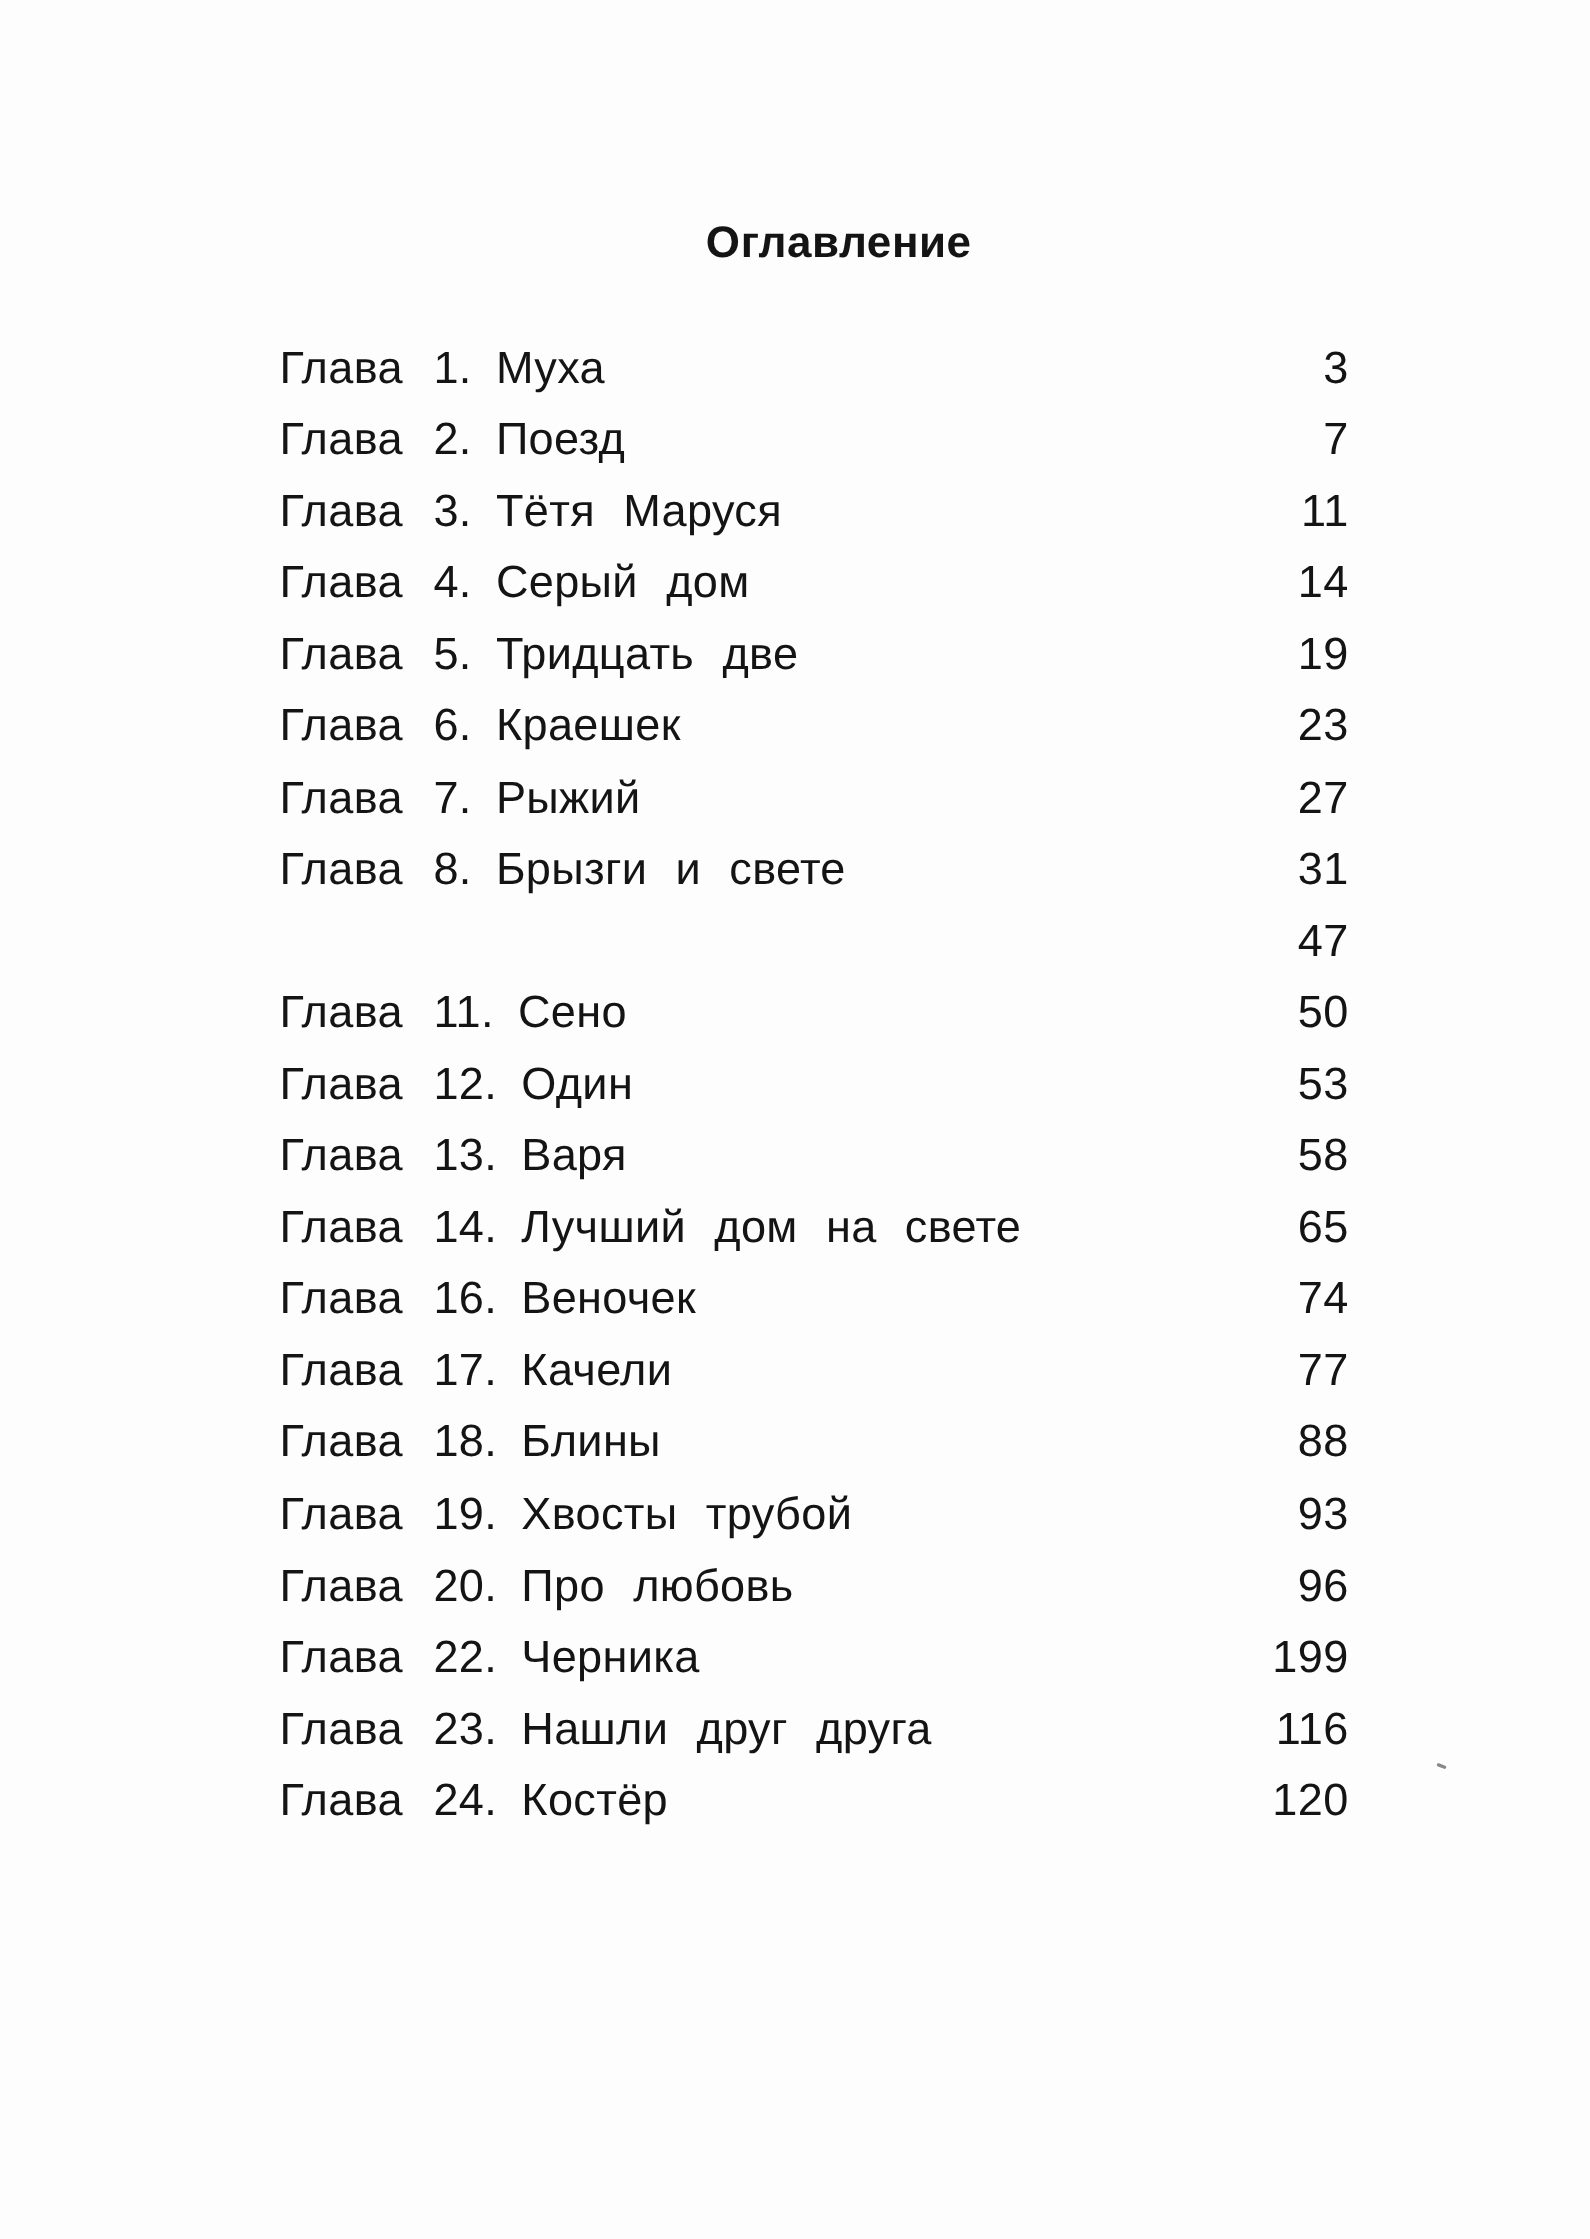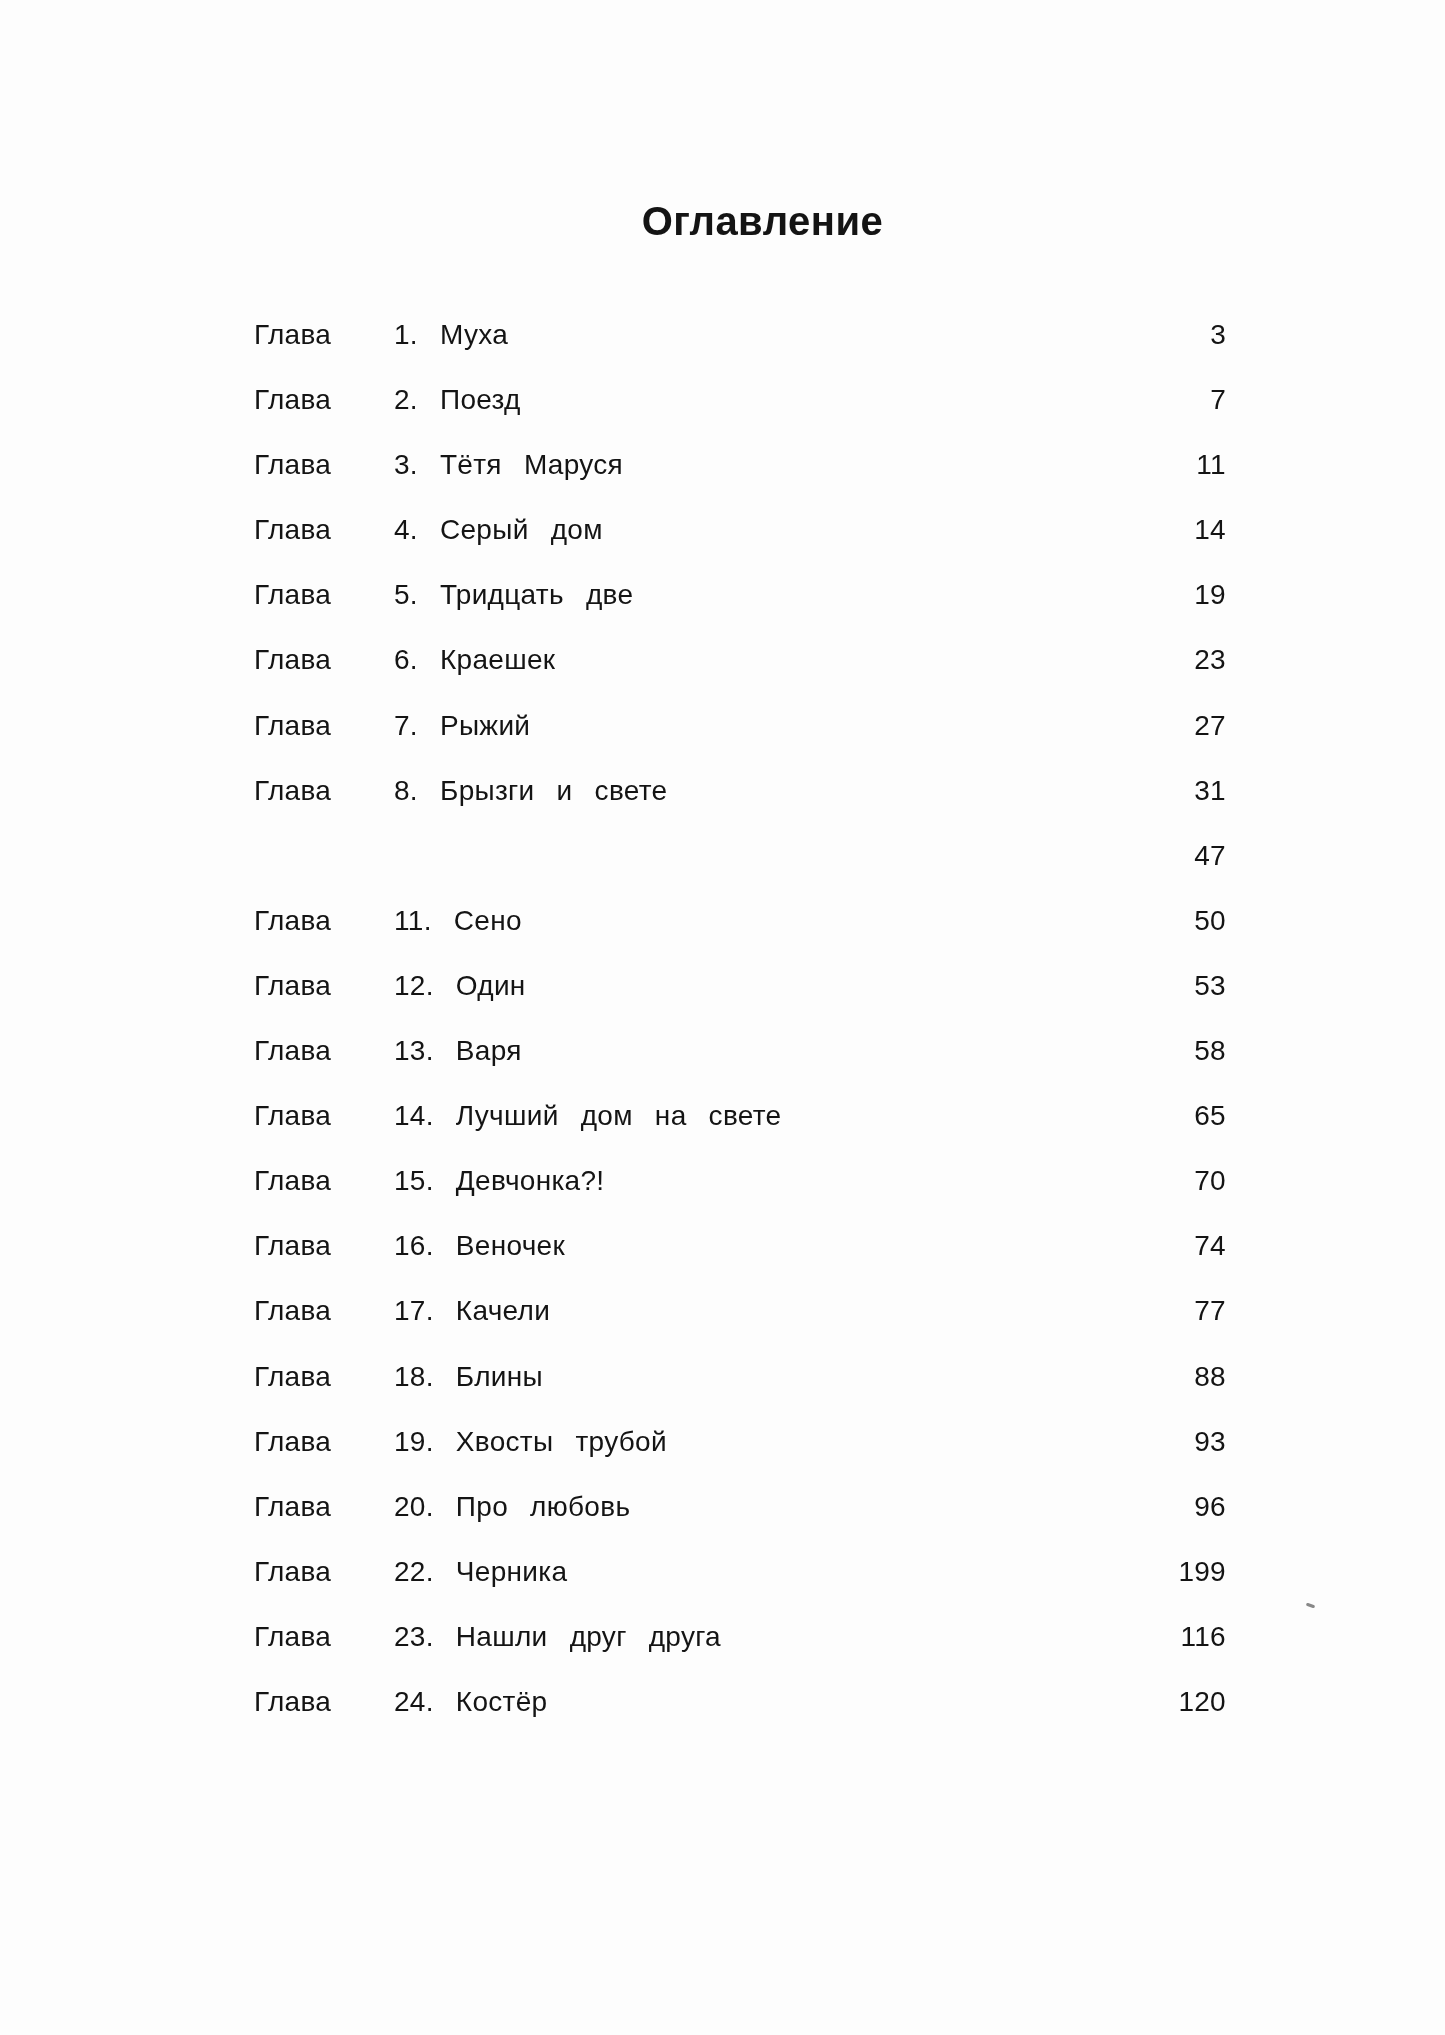--- a/index.html
+++ b/index.html
@@ -28,21 +28,21 @@
   .toc {
     position: absolute;
     left: 254px;
     top: 302px;
     width: 972px;
   }
   .toc-row {
     position: relative;
     height: 65.1px;
     line-height: 65px;
-    font-size: 28px;
+    font-size: 41px;
     white-space: nowrap;
   }
   .toc-label {
     display: inline-block;
     width: 140px;
     letter-spacing: 0.3px;
   }
   .toc-num {
     display: inline-block;
     letter-spacing: 0.3px;
@@ -84,21 +84,20 @@
       <div class="toc-row"><span><span class="toc-label">Глава</span><span class="toc-num">4.</span><span class="toc-title">Серый дом</span></span><span class="toc-page">14</span></div>
       <div class="toc-row"><span><span class="toc-label">Глава</span><span class="toc-num">5.</span><span class="toc-title">Тридцать две</span></span><span class="toc-page">19</span></div>
       <div class="toc-row"><span><span class="toc-label">Глава</span><span class="toc-num">6.</span><span class="toc-title">Краешек</span></span><span class="toc-page">23</span></div>
       <div class="toc-row"><span><span class="toc-label">Глава</span><span class="toc-num">7.</span><span class="toc-title">Рыжий</span></span><span class="toc-page">27</span></div>
       <div class="toc-row"><span><span class="toc-label">Глава</span><span class="toc-num">8.</span><span class="toc-title">Брызги и свете</span></span><span class="toc-page">31</span></div>
       <div class="toc-row"><span class="toc-page">47</span></div>
       <div class="toc-row"><span><span class="toc-label">Глава</span><span class="toc-num">11.</span><span class="toc-title">Сено</span></span><span class="toc-page">50</span></div>
       <div class="toc-row"><span><span class="toc-label">Глава</span><span class="toc-num">12.</span><span class="toc-title">Один</span></span><span class="toc-page">53</span></div>
       <div class="toc-row"><span><span class="toc-label">Глава</span><span class="toc-num">13.</span><span class="toc-title">Варя</span></span><span class="toc-page">58</span></div>
       <div class="toc-row"><span><span class="toc-label">Глава</span><span class="toc-num">14.</span><span class="toc-title">Лучший дом на свете</span></span><span class="toc-page">65</span></div>
-      <div class="toc-row"><span><span class="toc-label">Глава</span><span class="toc-num">15.</span><span class="toc-title">Девчонка?!</span></span><span class="toc-page">70</span></div>
       <div class="toc-row"><span><span class="toc-label">Глава</span><span class="toc-num">16.</span><span class="toc-title">Веночек</span></span><span class="toc-page">74</span></div>
       <div class="toc-row"><span><span class="toc-label">Глава</span><span class="toc-num">17.</span><span class="toc-title">Качели</span></span><span class="toc-page">77</span></div>
       <div class="toc-row"><span><span class="toc-label">Глава</span><span class="toc-num">18.</span><span class="toc-title">Блины</span></span><span class="toc-page">88</span></div>
       <div class="toc-row"><span><span class="toc-label">Глава</span><span class="toc-num">19.</span><span class="toc-title">Хвосты трубой</span></span><span class="toc-page">93</span></div>
       <div class="toc-row"><span><span class="toc-label">Глава</span><span class="toc-num">20.</span><span class="toc-title">Про любовь</span></span><span class="toc-page">96</span></div>
       <div class="toc-row"><span><span class="toc-label">Глава</span><span class="toc-num">22.</span><span class="toc-title">Черника</span></span><span class="toc-page">199</span></div>
       <div class="toc-row"><span><span class="toc-label">Глава</span><span class="toc-num">23.</span><span class="toc-title">Нашли друг друга</span></span><span class="toc-page">116</span></div>
       <div class="toc-row"><span><span class="toc-label">Глава</span><span class="toc-num">24.</span><span class="toc-title">Костёр</span></span><span class="toc-page">120</span></div>
     </div>
 

